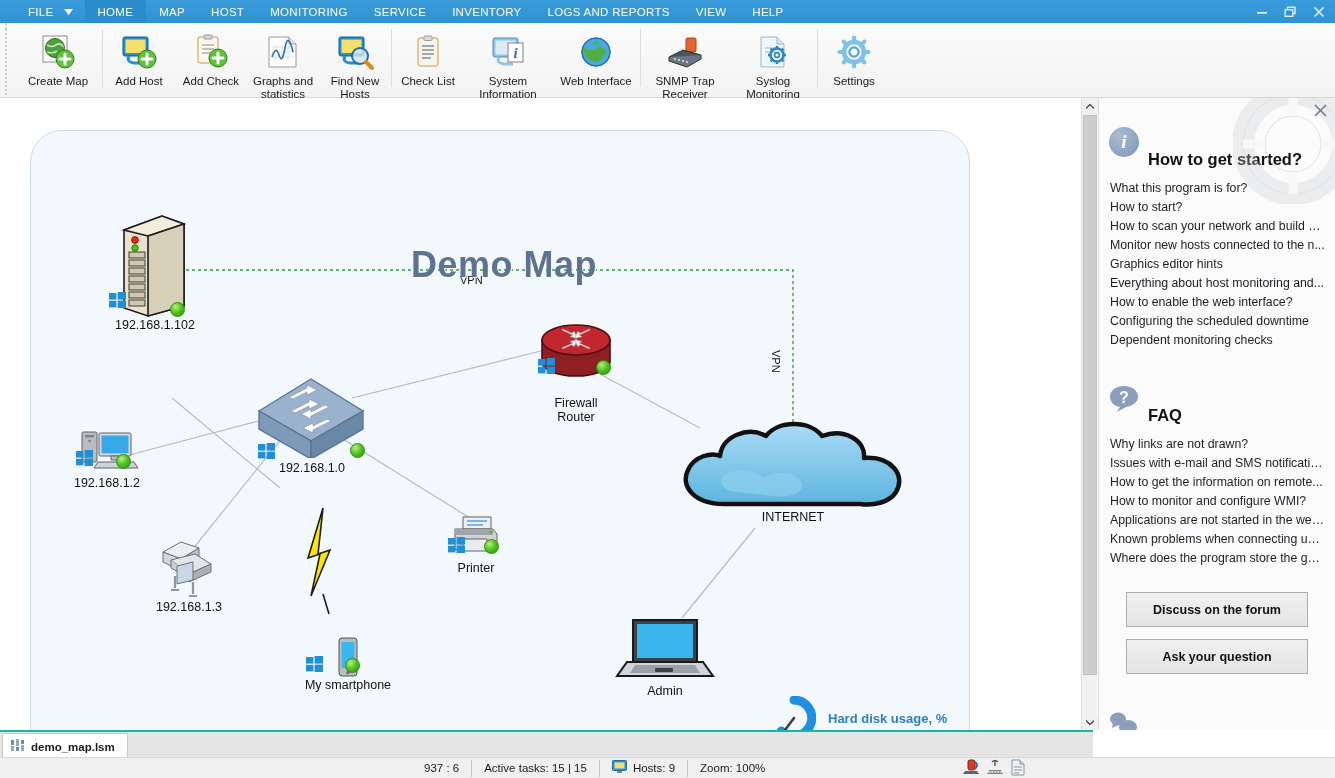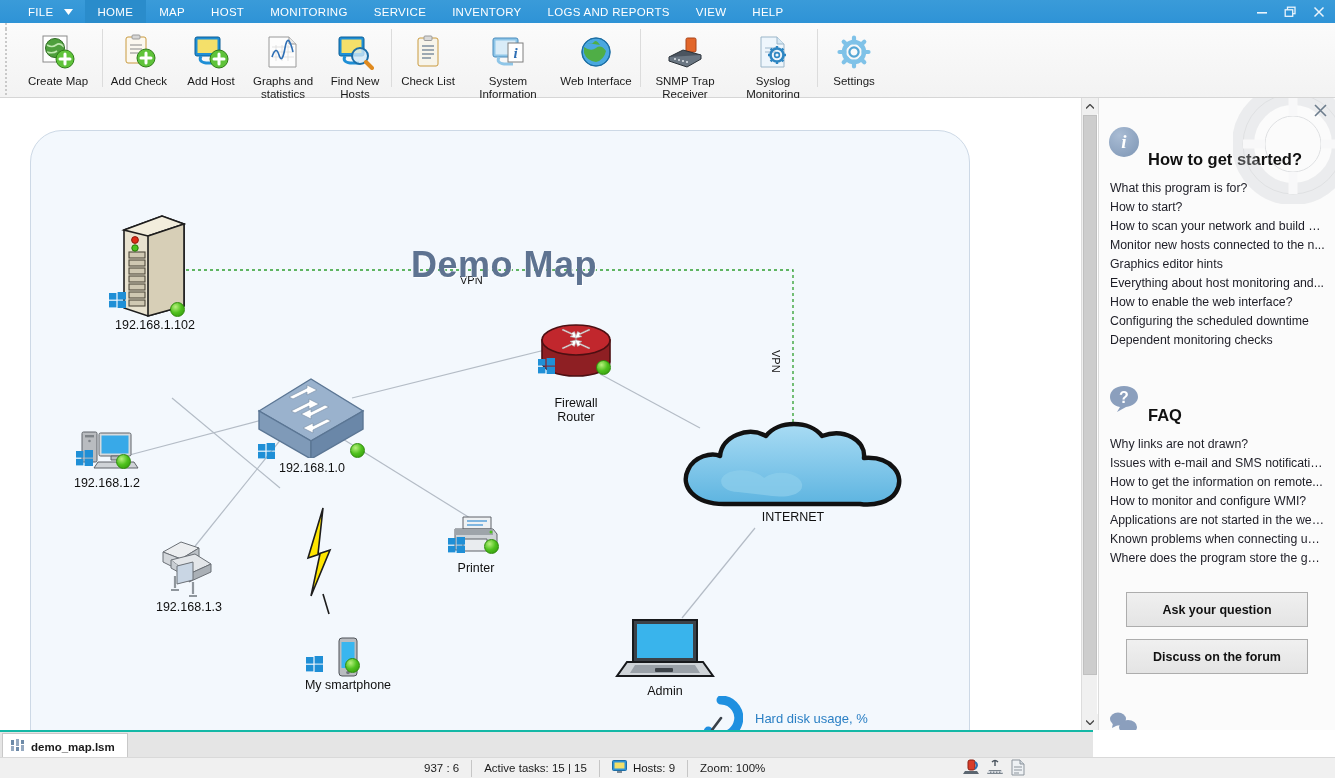--- a/index.html
+++ b/index.html
@@ -239,40 +239,40 @@
         </div>
         <div class="rb-lbl">Create Map</div>
       </div>
     </div>
     <div class="rb-sep"></div>
 
     <div class="rb-group">
       <div class="rb-btn">
         <div class="rb-ico">
           <svg width="38" height="36" viewBox="0 0 38 36">
+            <rect x="3" y="3" width="25" height="19" rx="2" fill="#1f8fd6" stroke="#0d5f96"></rect>
+            <rect x="5.5" y="5.5" width="20" height="13.5" fill="#f4e06a"></rect>
+            <path d="M9 22 q-3 6 5 7h9" stroke="#1f8fd6" stroke-width="3" fill="none"></path>
+            <circle cx="27" cy="25" r="9" fill="#5fc33a" stroke="#2f7d17"></circle>
+            <path d="M27 20v10 M22 25h10" stroke="#fff" stroke-width="3" stroke-linecap="round"></path>
+          </svg>
+        </div>
+        <div class="rb-lbl">Add Host</div>
+      </div>
+      <div class="rb-btn">
+        <div class="rb-ico">
+          <svg width="38" height="36" viewBox="0 0 38 36">
             <rect x="6" y="3" width="20" height="26" rx="2" fill="#fcf8ef" stroke="#c99a3e"></rect>
             <rect x="12" y="1" width="8" height="4" rx="1" fill="#d6d6d6" stroke="#9a9a9a"></rect>
             <path d="M10 11h12 M10 15h12 M10 19h8" stroke="#8a8a8a" stroke-width="1.2"></path>
             <circle cx="26" cy="24" r="9" fill="#5fc33a" stroke="#2f7d17"></circle>
             <path d="M26 19v10 M21 24h10" stroke="#fff" stroke-width="3" stroke-linecap="round"></path>
           </svg>
         </div>
         <div class="rb-lbl">Add Check</div>
-      </div>
-      <div class="rb-btn">
-        <div class="rb-ico">
-          <svg width="38" height="36" viewBox="0 0 38 36">
-            <rect x="3" y="3" width="25" height="19" rx="2" fill="#1f8fd6" stroke="#0d5f96"></rect>
-            <rect x="5.5" y="5.5" width="20" height="13.5" fill="#f4e06a"></rect>
-            <path d="M9 22 q-3 6 5 7h9" stroke="#1f8fd6" stroke-width="3" fill="none"></path>
-            <circle cx="27" cy="25" r="9" fill="#5fc33a" stroke="#2f7d17"></circle>
-            <path d="M27 20v10 M22 25h10" stroke="#fff" stroke-width="3" stroke-linecap="round"></path>
-          </svg>
-        </div>
-        <div class="rb-lbl">Add Host</div>
       </div>
       <div class="rb-btn">
         <div class="rb-ico">
           <svg width="36" height="34" viewBox="0 0 36 34">
             <path d="M4 2h20l7 7v23H4z" fill="#fdfdfd" stroke="#9a9a9a"></path>
             <path d="M24 2v7h7" fill="#e8e8e8" stroke="#9a9a9a"></path>
             <path d="M7 12h22 M7 17h22 M7 22h22 M11 10v16 M17 10v16 M23 10v16" stroke="#dcdcdc" stroke-width=".8"></path>
             <path d="M7 22 q4 -12 7 -2 t6 -7 t8 4" fill="none" stroke="#2e6fb5" stroke-width="1.6"></path>
           </svg>
         </div>
@@ -580,21 +580,21 @@
               <stop offset="1" stop-color="#5db4e0"></stop>
           </linearGradient>
         </defs>
         <path d="M56 86 C26 86 12 68 20 52 C26 38 44 34 52 38 C54 18 80 8 98 18 C110 2 142 2 154 18
                  C176 10 198 22 196 40 C224 38 238 58 228 74 C222 84 206 88 192 86 Z" fill="url(#cg)" stroke="#111111" stroke-width="4.5" stroke-linejoin="round"></path>
         <path d="M70 74 C54 74 48 62 58 56 C70 48 92 54 96 60 C110 50 132 56 134 66 C136 76 120 80 104 78 Z" fill="#8ccdeb" opacity=".75"></path>
       </svg>
       <div class="node-lbl" style="left:70px;top:92px;width:110px;">INTERNET</div>
     </div>
 
-    <div class="gauge-row" style="left:699px;top:598px;">
+    <div class="gauge-row" style="left:772px;top:598px;font-weight:bold;">
       <svg width="44" height="44" viewBox="0 0 44 44">
         <path d="M22 4 A18 18 0 1 1 9.3 35" fill="none" stroke="#1f90e0" stroke-width="9" stroke-linecap="round"></path>
         <path d="M22 22 L13 34" stroke="#3a4149" stroke-width="2.6" stroke-linecap="round"></path>
         <text x="26" y="40" font-size="7" fill="#3a4149" font-family="Liberation Sans, sans-serif">0%</text>
       </svg>
       <span class="gauge-lbl">Hard disk usage, %</span>
     </div>
 
   </div>
 
@@ -663,22 +663,22 @@
       <div class="sp-link">Why links are not drawn?</div>
       <div class="sp-link">Issues with e-mail and SMS notifications</div>
       <div class="sp-link">How to get the information on remote...</div>
       <div class="sp-link">How to monitor and configure WMI?</div>
       <div class="sp-link">Applications are not started in the web...</div>
       <div class="sp-link">Known problems when connecting usi...</div>
       <div class="sp-link">Where does the program store the gat...</div>
     </div>
 
     <div class="sp-btns">
+      <button class="sp-btn">Discuss on the forum</button>
       <button class="sp-btn">Ask your question</button>
-      <button class="sp-btn">Discuss on the forum</button>
     </div>
 
     <div class="sp-head" style="padding-top:10px;gap:48px;">
       <div class="bubble-ico">
         <svg width="30" height="26" viewBox="0 0 30 26">
           <ellipse cx="9" cy="8" rx="8" ry="6.5" fill="#8b9fbd"></ellipse>
           <path d="M4 12 l-1 5 l6 -3z" fill="#8b9fbd"></path>
           <ellipse cx="19" cy="16" rx="9" ry="7" fill="#8b9fbd"></ellipse>
           <path d="M13 21 l-2 5 l7 -3z" fill="#8b9fbd"></path>
         </svg>

